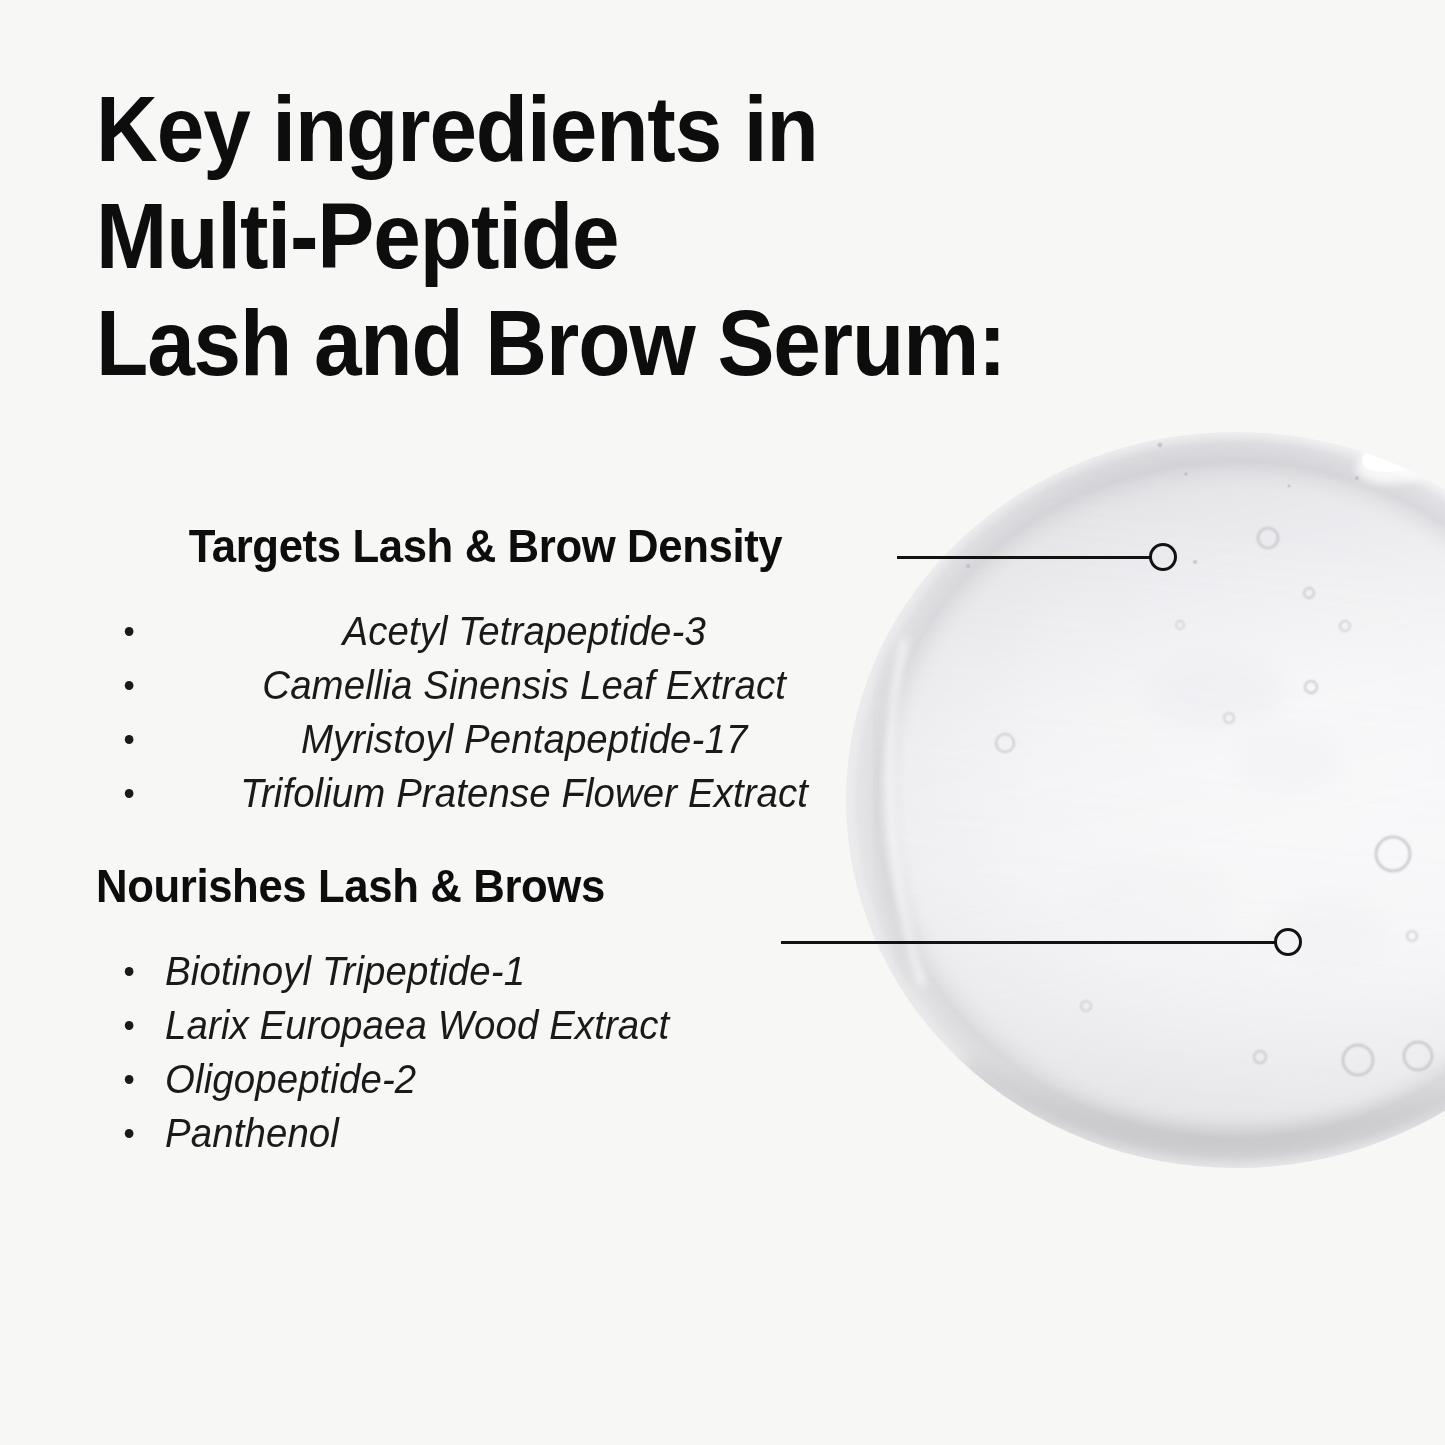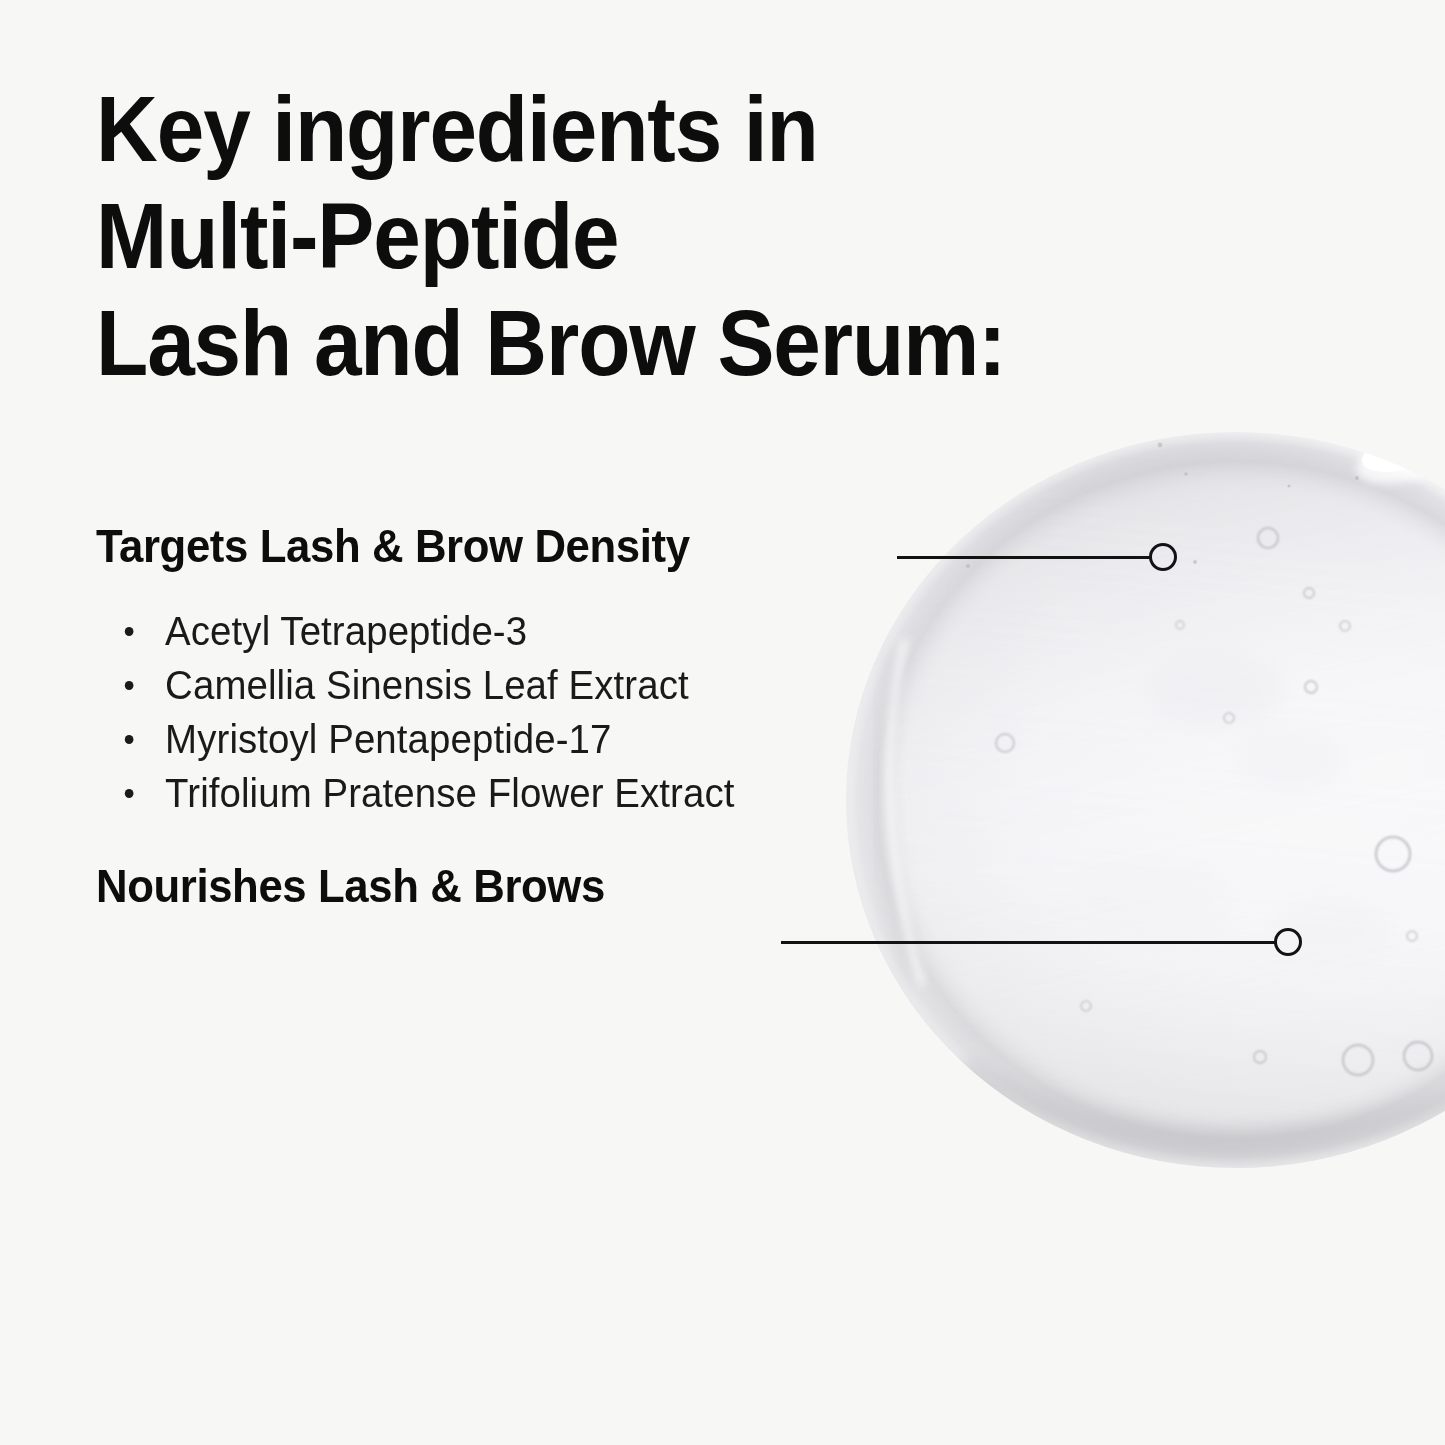--- a/index.html
+++ b/index.html
@@ -48,40 +48,41 @@
     transform: scaleX(0.93);
     transform-origin: left top;
     white-space: pre-line;
   }
 
   .section {
     position: absolute;
     left: 96px;
     width: 820px;
   }
-  .section--one { top: 518px; }
+  .section--one { top: 518px; text-align: center; }
   .section--two { top: 858px; }
 
   .section-heading {
     margin: 0;
     font-family: "Liberation Sans Narrow", "Liberation Sans", sans-serif;
     font-weight: 700;
     font-size: 46px;
     line-height: 56px;
     letter-spacing: -0.4px;
     color: #0d0d0d;
     transform: scaleX(0.95);
     transform-origin: left top;
     white-space: nowrap;
   }
 
   .ingredient-list {
     list-style: none;
     margin: 30px 0 0 0;
     padding: 0;
+    font-style: italic;
   }
   .ingredient-item {
     position: relative;
     padding-left: 72px;
     font-family: "Liberation Sans Narrow", "Liberation Sans", sans-serif;
     font-weight: 400;
     font-size: 40px;
     line-height: 54px;
     letter-spacing: 0.1px;
     color: #1a1a1a;
@@ -248,20 +249,38 @@
       <li class="ingredient-item">
         <span class="bullet-dot"></span>
         <span>Trifolium Pratense Flower Extract</span>
       </li>
     </ul>
   </div>
 
   <div class="section section--two">
     <h2 class="section-heading">Nourishes Lash &amp; Brows</h2>
 
+    <ul class="ingredient-list">
+      <li class="ingredient-item">
+        <span class="bullet-dot"></span>
+        <span>Biotinoyl Tripeptide-1</span>
+      </li>
+      <li class="ingredient-item">
+        <span class="bullet-dot"></span>
+        <span>Larix Europaea Wood Extract</span>
+      </li>
+      <li class="ingredient-item">
+        <span class="bullet-dot"></span>
+        <span>Oligopeptide-2</span>
+      </li>
+      <li class="ingredient-item">
+        <span class="bullet-dot"></span>
+        <span>Panthenol</span>
+      </li>
+    </ul>
   </div>
 
   <div class="leader leader--one">
     <span class="leader-line"></span>
     <span class="leader-endpoint"></span>
   </div>
 
   <div class="leader leader--two">
     <span class="leader-line"></span>
     <span class="leader-endpoint"></span>

